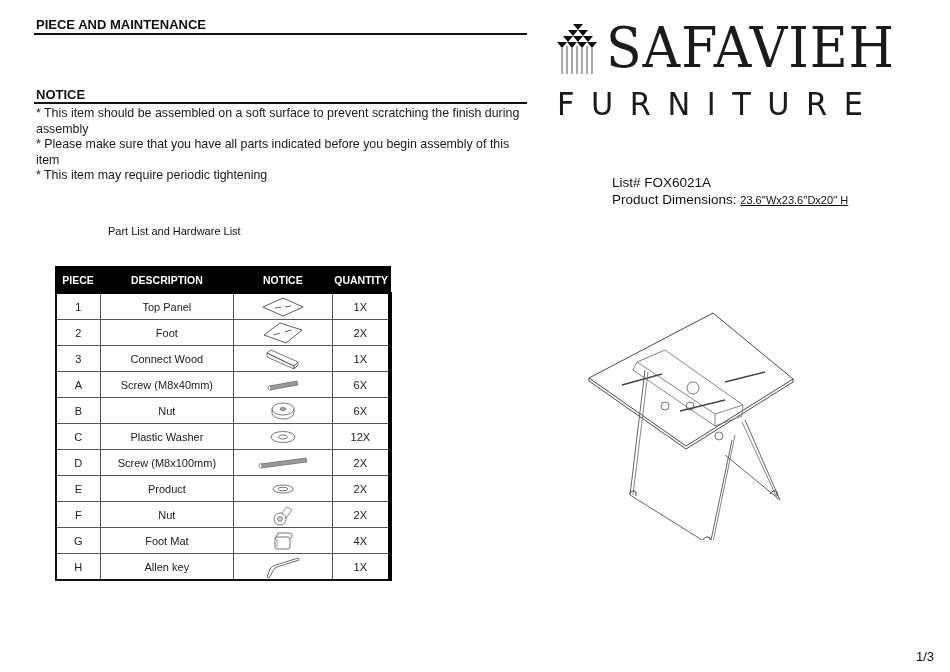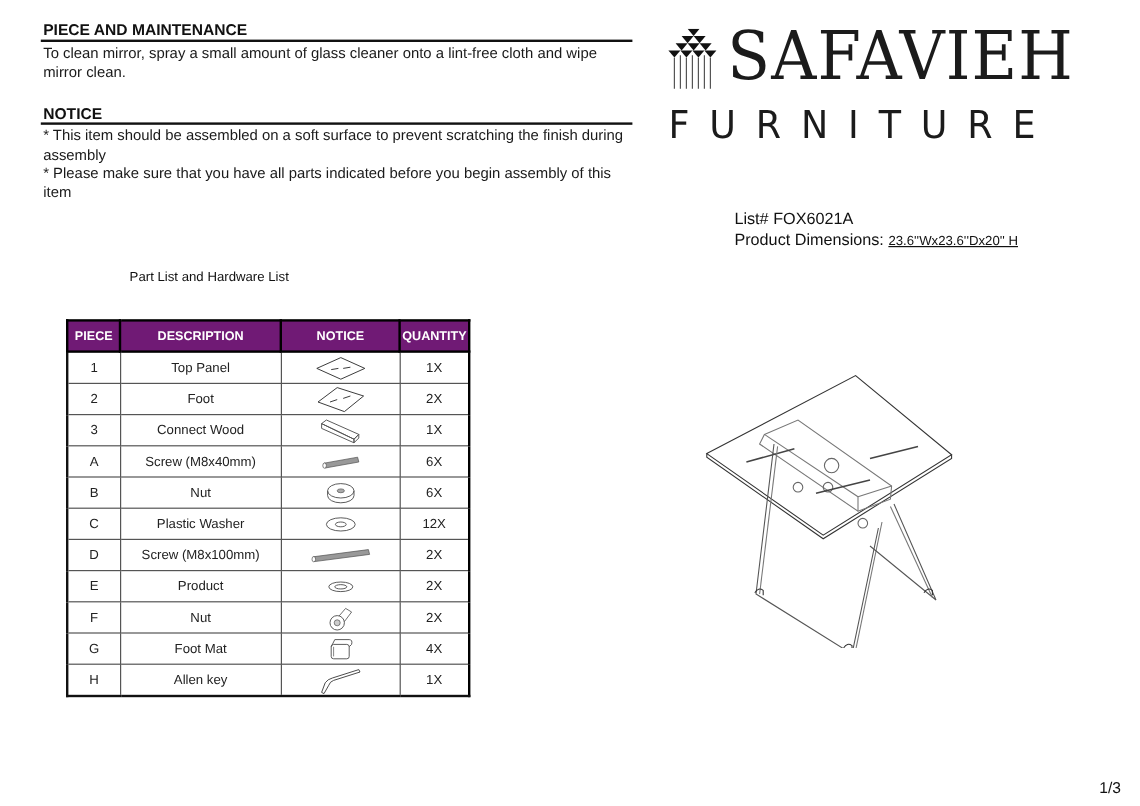--- a/index.html
+++ b/index.html
@@ -13,48 +13,48 @@
   #logo-mark { left:556px; top:24px; width:42px; height:50px; }
   #brand-name { left:606px; top:12px; font-family:"DejaVu Serif", serif; font-size:56px; line-height:72px; letter-spacing:1px; font-weight:normal; color:#1b1b1b; transform:scaleX(0.93); transform-origin:left top; white-space:nowrap; }
   #brand-sub { left:557px; top:84px; font-size:32px; line-height:40px; letter-spacing:17.4px; font-weight:normal; color:#1b1b1b; white-space:nowrap; font-family:"DejaVu Sans", sans-serif; transform:scaleX(0.95); transform-origin:left top;}
 
   .model { font-size:13.5px; line-height:18px; }
   .dims-small { font-size:11px;text-decoration:underline; }
 
   #table-title { left:108px; top:225px; font-size:11px; font-weight:normal; }
 
   table.parts { position:absolute; left:55px; top:266px; border-collapse:collapse; width:337px; font-size:11px; }
-  table.parts th { background:#701a75; color:#fff; font-weight:bold; height:24px; font-size:10.5px; padding:0; border:2px solid #000; }
+  table.parts th { background:#000000; color:#fff; font-weight:bold; height:24px; font-size:10.5px; padding:0; border:2px solid #000; }
   table.parts td { border:1px solid #555; height:25px; padding:0; text-align:center; color:#222; }
   table.parts tr td:first-child { border-left:2px solid #111; }
-  table.parts tr td:last-child { border-right:2px solid #000000; }
+  table.parts tr td:last-child { border-right:4px solid #000000; }
   table.parts tr:last-child td { border-bottom:2px solid #111; }
   .c-piece { width:43px; }
   .c-desc { width:136px; }
   .c-pic { width:100px; }
   .c-qty { width:56px; }
   td svg { display:block; margin:0 auto; }
 
   #drawing { left:585px; top:310px; width:210px; height:230px; }
   #page-num { left:916px; top:649px; font-size:13px; }
 </style>
 </head>
 <body>
 
 <div class="abs sec-head" style="left:36px; top:17px;">PIECE AND MAINTENANCE</div>
 <div class="abs rule" style="left:34px; top:33px; width:493px;"></div>
 <div class="abs body-text" style="left:36px; top:37px; width:490px;">
-  <p>To clean mirror, spray a small amount of glass cleaner onto a lint-free cloth and wipe mirror clean.</p>
 </div>
 
 <div class="abs sec-head" style="left:36px; top:87px;">NOTICE</div>
 <div class="abs rule" style="left:34px; top:102px; width:493px;"></div>
 <div class="abs body-text" style="left:36px; top:106px; width:490px;">
   <p>* This item should be assembled on a soft surface to prevent scratching the finish during assembly</p>
   <p>* Please make sure that you have all parts indicated before you begin assembly of this item</p>
+  <p>* This item may require periodic tightening</p>
 </div>
 
 <div class="abs" id="logo-mark">
   <svg width="42" height="52" viewBox="0 0 42 52">
     <g fill="#111">
       <polygon points="17,0 27,0 22,6"></polygon>
       <polygon points="12,6 22,6 17,12"></polygon>
       <polygon points="22,6 32,6 27,12"></polygon>
       <polygon points="7,12 17,12 12,18"></polygon>
       <polygon points="17,12 27,12 22,18"></polygon>

